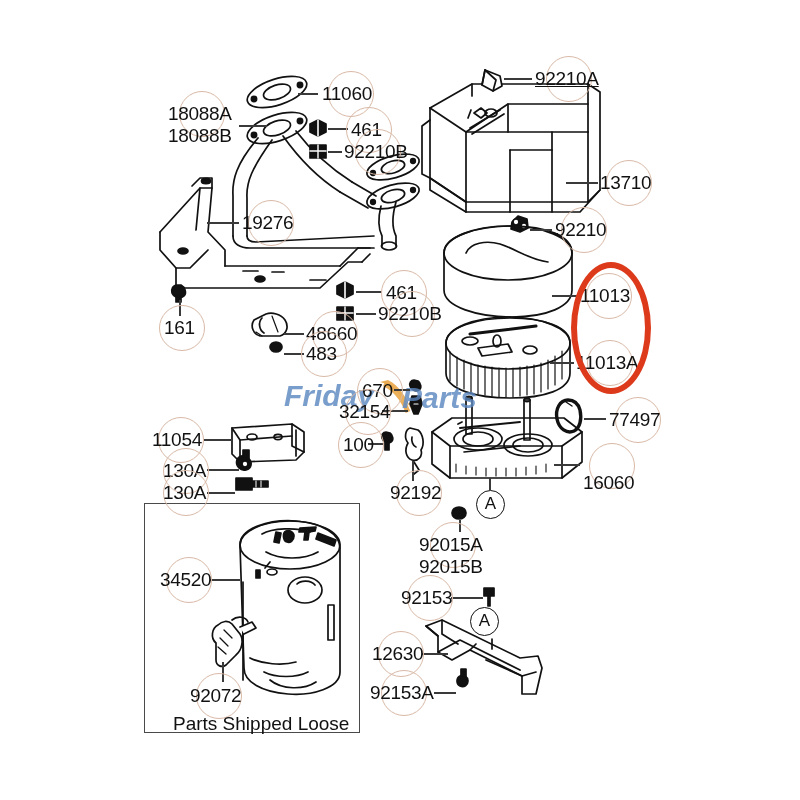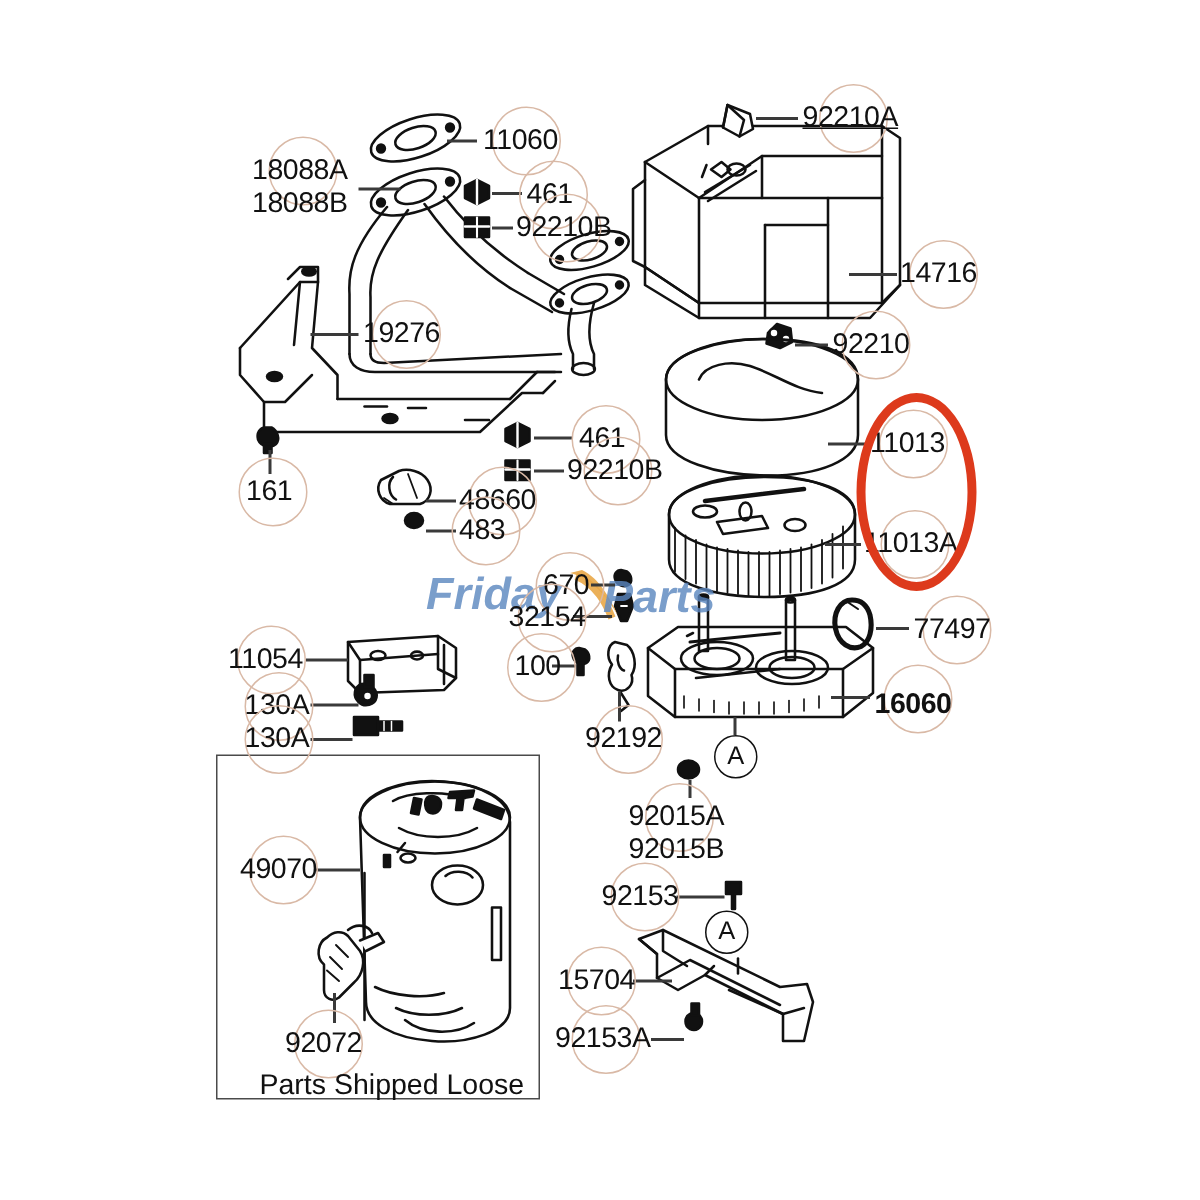--- a/index.html
+++ b/index.html
@@ -389,21 +389,21 @@
       <div class="ring" style="left: 546px; top: 56px; width: 44px; height: 44px;"></div>
       <div class="lbl" style="left: 535px; top: 69px; text-decoration: underline;">92210A</div>
       <div class="ring" style="left: 179px; top: 91px; width: 44px; height: 44px;"></div>
       <div class="lbl" style="left: 168px; top: 104px;">18088A</div>
       <div class="lbl" style="left: 168px; top: 126px;">18088B</div>
       <div class="ring" style="left: 345.5px; top: 107px; width: 44px; height: 44px;"></div>
       <div class="lbl" style="left: 351px; top: 120px;">461</div>
       <div class="ring" style="left: 355px; top: 129px; width: 44px; height: 44px;"></div>
       <div class="lbl" style="left: 344px; top: 142px;">92210B</div>
       <div class="ring" style="left: 605.5px; top: 160px; width: 44px; height: 44px;"></div>
-      <div class="lbl" style="left: 600px; top: 173px;">14716</div>
+      <div class="lbl" style="left: 600px; top: 173px;">13710</div>
       <div class="ring" style="left: 247.5px; top: 200px; width: 44px; height: 44px;"></div>
       <div class="lbl" style="left: 242px; top: 213px;">19276</div>
       <div class="ring" style="left: 560.5px; top: 207px; width: 44px; height: 44px;"></div>
       <div class="lbl" style="left: 555px; top: 220px;">92210</div>
       <div class="ring" style="left: 585.5px; top: 273px; width: 44px; height: 44px;"></div>
       <div class="lbl" style="left: 580px; top: 286px;">11013</div>
       <div class="ring" style="left: 380.5px; top: 270px; width: 44px; height: 44px;"></div>
       <div class="lbl" style="left: 386px; top: 283px;">461</div>
       <div class="ring" style="left: 389px; top: 291px; width: 44px; height: 44px;"></div>
       <div class="lbl" style="left: 378px; top: 304px;">92210B</div>
@@ -419,36 +419,36 @@
       <div class="lbl" style="left: 362px; top: 381px;">670</div>
       <div class="ring" style="left: 344.5px; top: 389px; width: 44px; height: 44px;"></div>
       <div class="lbl" style="left: 339px; top: 402px;">32154</div>
       <div class="ring" style="left: 614.5px; top: 397px; width: 44px; height: 44px;"></div>
       <div class="lbl" style="left: 609px; top: 410px;">77497</div>
       <div class="ring" style="left: 157.5px; top: 417px; width: 44px; height: 44px;"></div>
       <div class="lbl" style="left: 152px; top: 430px;">11054</div>
       <div class="ring" style="left: 337.5px; top: 422px; width: 44px; height: 44px;"></div>
       <div class="lbl" style="left: 343px; top: 435px;">100</div>
       <div class="ring" style="left: 588.5px; top: 443px; width: 44px; height: 44px;"></div>
-      <div class="lbl" style="left: 583px; top: 460px; font-weight: bold;">16060</div>
+      <div class="lbl" style="left: 583px; top: 473px;">16060</div>
       <div class="ring" style="left: 163px; top: 448px; width: 44px; height: 44px;"></div>
       <div class="lbl" style="left: 163px; top: 461px;">130A</div>
       <div class="ring" style="left: 163px; top: 470px; width: 44px; height: 44px;"></div>
       <div class="lbl" style="left: 163px; top: 483px;">130A</div>
       <div class="ring" style="left: 395.5px; top: 470px; width: 44px; height: 44px;"></div>
       <div class="lbl" style="left: 390px; top: 483px;">92192</div>
       <div class="ring" style="left: 430px; top: 522px; width: 44px; height: 44px;"></div>
       <div class="lbl" style="left: 419px; top: 535px;">92015A</div>
       <div class="lbl" style="left: 419px; top: 557px;">92015B</div>
       <div class="ring" style="left: 165.5px; top: 557px; width: 44px; height: 44px;"></div>
-      <div class="lbl" style="left: 160px; top: 570px;">49070</div>
+      <div class="lbl" style="left: 160px; top: 570px;">34520</div>
       <div class="ring" style="left: 406.5px; top: 575px; width: 44px; height: 44px;"></div>
       <div class="lbl" style="left: 401px; top: 588px;">92153</div>
       <div class="ring" style="left: 377.5px; top: 631px; width: 44px; height: 44px;"></div>
-      <div class="lbl" style="left: 372px; top: 644px;">15704</div>
+      <div class="lbl" style="left: 372px; top: 644px;">12630</div>
       <div class="ring" style="left: 195.5px; top: 673px; width: 44px; height: 44px;"></div>
       <div class="lbl" style="left: 190px; top: 686px;">92072</div>
       <div class="ring" style="left: 381px; top: 670px; width: 44px; height: 44px;"></div>
       <div class="lbl" style="left: 370px; top: 683px;">92153A</div>
       <div class="psl" style="left: 173px; top: 713px;">Parts Shipped Loose</div>
     </div>
 
   <div id="redellipse" style="left: 571px; top: 262px; width: 68px; height: 120px; border-color: rgb(221, 58, 28);"></div>
 
 </div>

